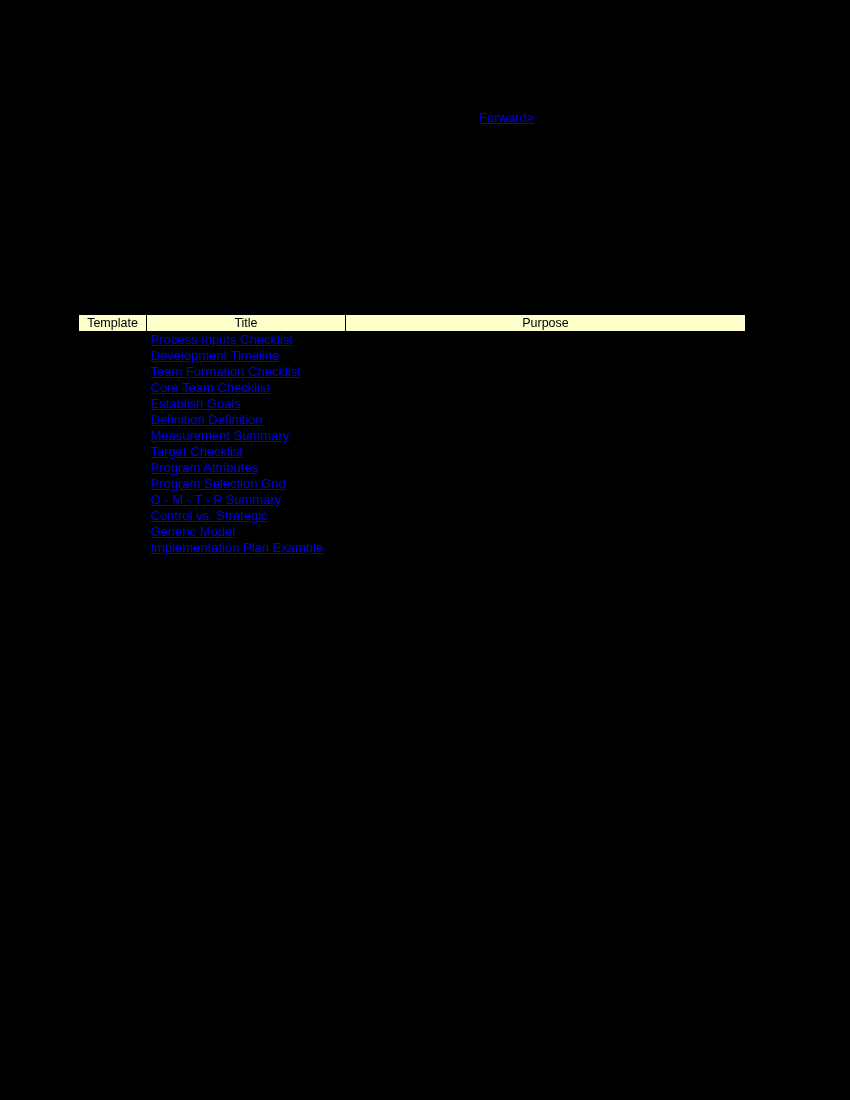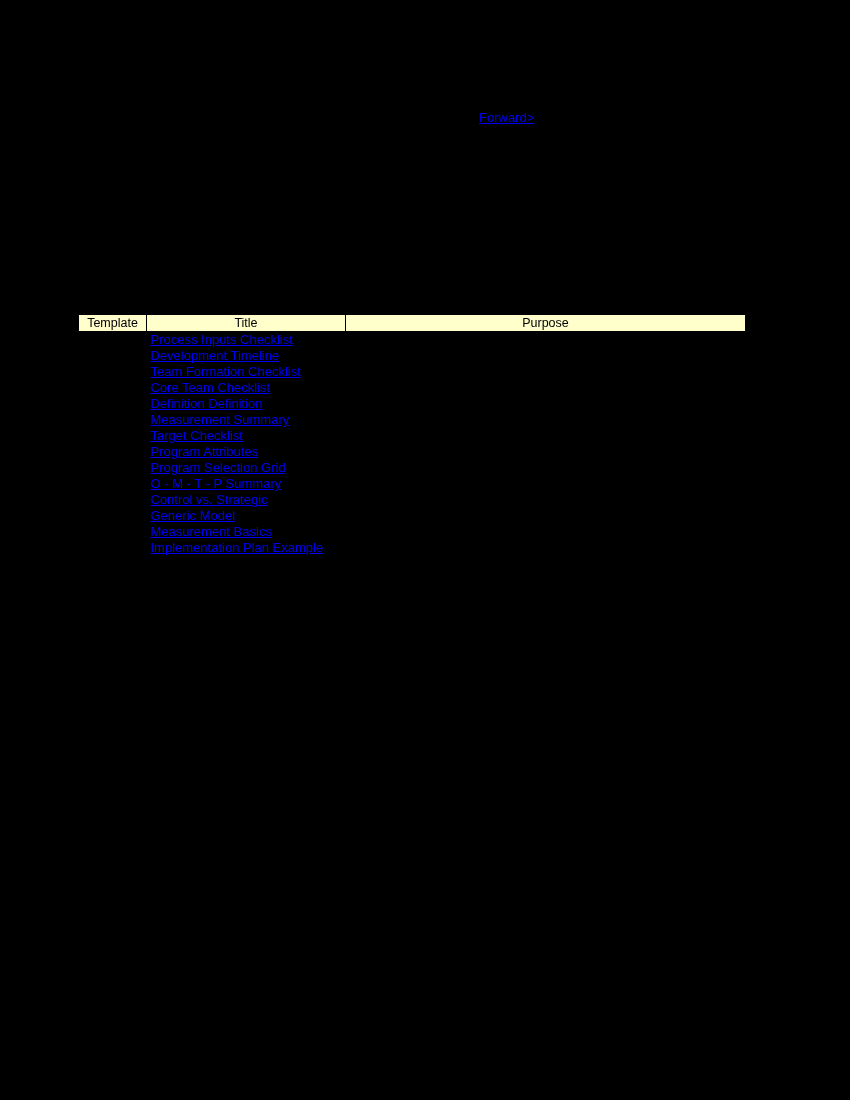--- a/index.html
+++ b/index.html
@@ -101,20 +101,25 @@
           <td class="title-cell"><a href="#">Team Formation Checklist</a></td>
           <td class="purpose-cell"></td>
         </tr>
         <tr>
           <td class="template-cell"></td>
           <td class="title-cell"><a href="#">Core Team Checklist</a></td>
           <td class="purpose-cell"></td>
         </tr>
         <tr>
           <td class="template-cell"></td>
+          <td class="title-cell"><a href="#">Establish Goals</a></td>
+          <td class="purpose-cell"></td>
+        </tr>
+        <tr>
+          <td class="template-cell"></td>
           <td class="title-cell"><a href="#">Definition Definition</a></td>
           <td class="purpose-cell"></td>
         </tr>
         <tr>
           <td class="template-cell"></td>
           <td class="title-cell"><a href="#">Measurement Summary</a></td>
           <td class="purpose-cell"></td>
         </tr>
         <tr>
           <td class="template-cell"></td>
@@ -141,24 +146,19 @@
           <td class="title-cell"><a href="#">Control vs. Strategic</a></td>
           <td class="purpose-cell"></td>
         </tr>
         <tr>
           <td class="template-cell"></td>
           <td class="title-cell"><a href="#">Generic Model</a></td>
           <td class="purpose-cell"></td>
         </tr>
         <tr>
           <td class="template-cell"></td>
-          <td class="title-cell"><a href="#">Measurement Basics</a></td>
-          <td class="purpose-cell"></td>
-        </tr>
-        <tr>
-          <td class="template-cell"></td>
           <td class="title-cell"><a href="#">Implementation Plan Example</a></td>
           <td class="purpose-cell"></td>
         </tr>
       </tbody>
   </table>
 
 </div>
 
 </body></html>

